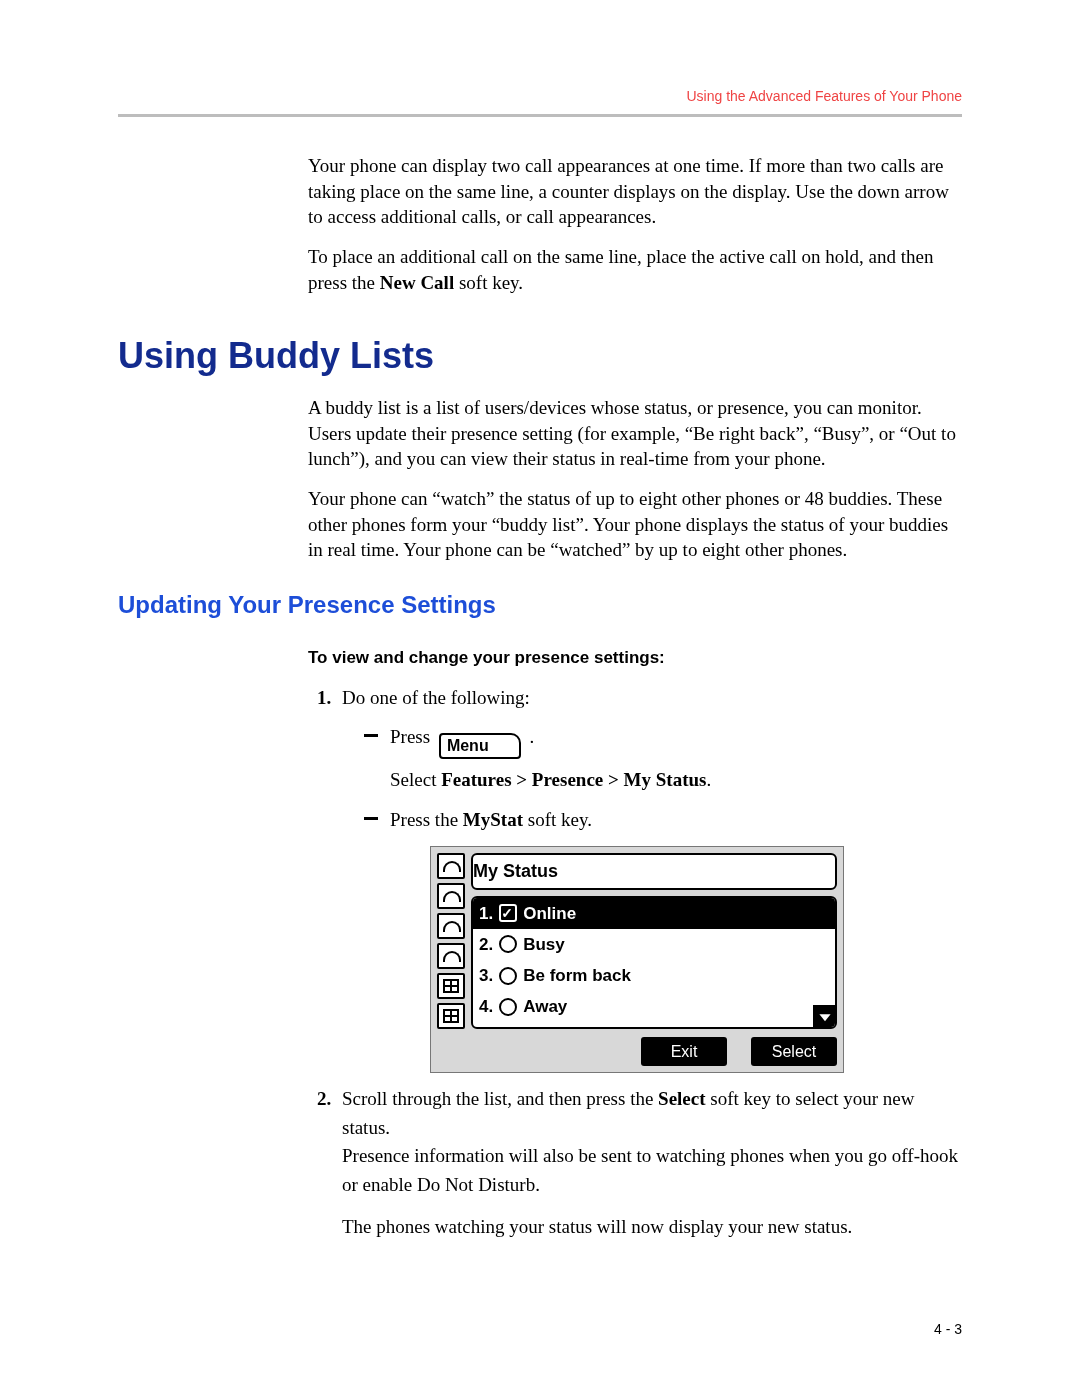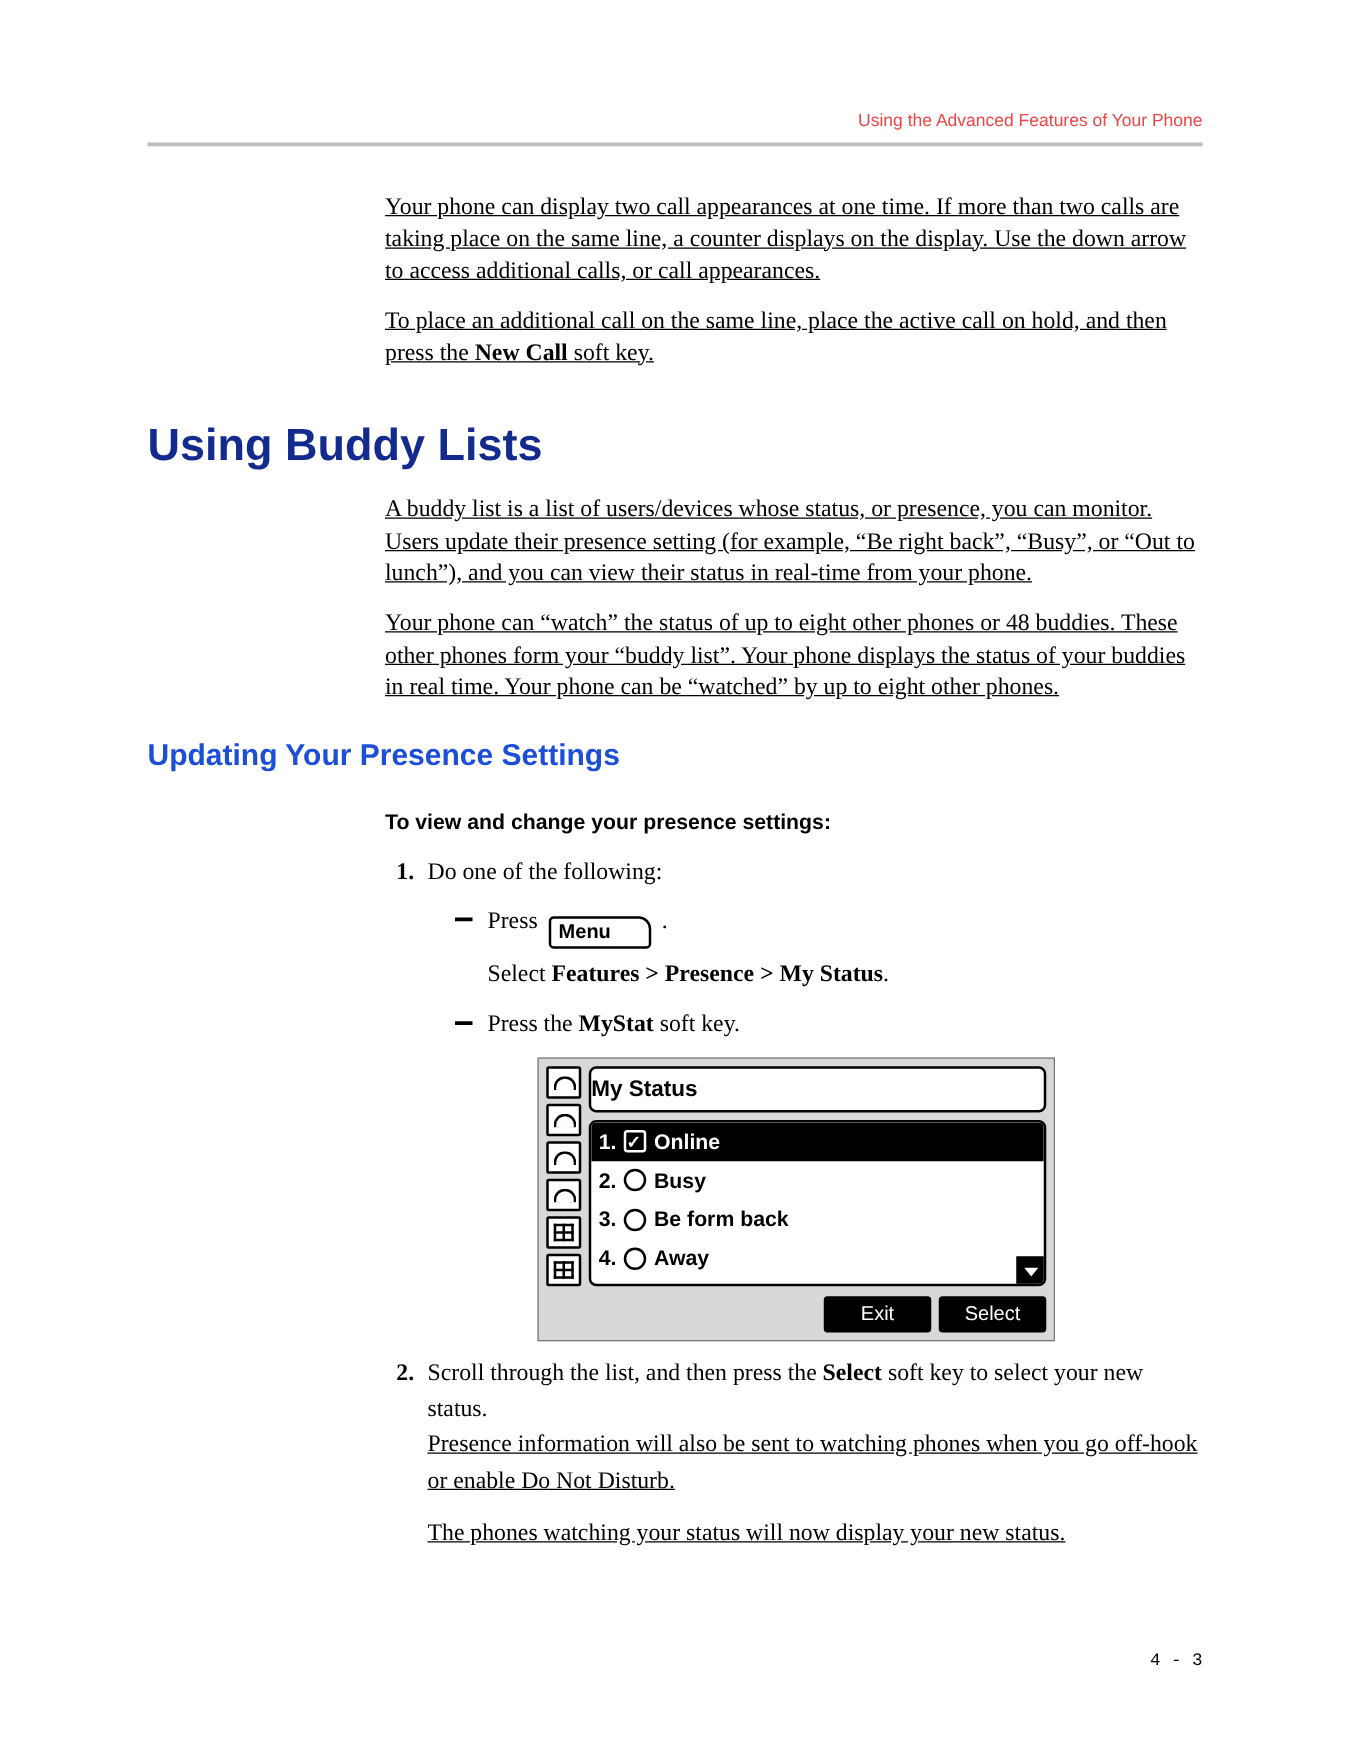--- a/index.html
+++ b/index.html
@@ -26,21 +26,21 @@
   .rule {
     border: none;
     border-top: 3px solid #bdbdbd;
     margin: 0 0 36px 0;
   }
   .body-col {
     margin-left: 190px;
     font-size: 19px;
     line-height: 1.35;
   }
-  .body-col p { margin: 0 0 14px 0; text-decoration: underline; }
+  .body-col p { margin: 0 0 14px 0; }
   .h1 {
     font-family: "Trebuchet MS", "Lucida Sans", Verdana, sans-serif;
     font-weight: bold;
     color: #132b8e;
     font-size: 36px;
     margin: 40px 0 18px 0;
   }
   .h2 {
     font-family: "Trebuchet MS", "Lucida Sans", Verdana, sans-serif;
     font-weight: bold;
@@ -196,39 +196,39 @@
     right: -2px; bottom: -2px;
     width: 24px; height: 24px;
     background: #000;
     color: #fff;
     display: flex; align-items: center; justify-content: center;
   }
   .scroll-btn svg { width: 14px; height: 14px; }
   .softkeys {
     display: flex;
     justify-content: flex-end;
-    gap: 6px;
+    gap: 24px;
     margin-top: 8px;
   }
   .softkey {
     background: #000;
     color: #fff;
     font-family: Arial, Helvetica, sans-serif;
     font-size: 16px;
     padding: 2px 0;
     width: 86px;
     text-align: center;
     border-radius: 3px;
   }
   .page-num {
     position: absolute;
     bottom: 60px;
     right: 118px;
     font-size: 14px;
-    font-family: Liberation Mono, monospace;
+    font-family: Liberation Sans, sans-serif;
     margin-top: 28px;
   }
   b { font-weight: bold; }
 </style>
 </head>
 <body>
 
 <div class="page">
   <div class="running-head">Using the Advanced Features of Your Phone</div>
   <hr class="rule">

